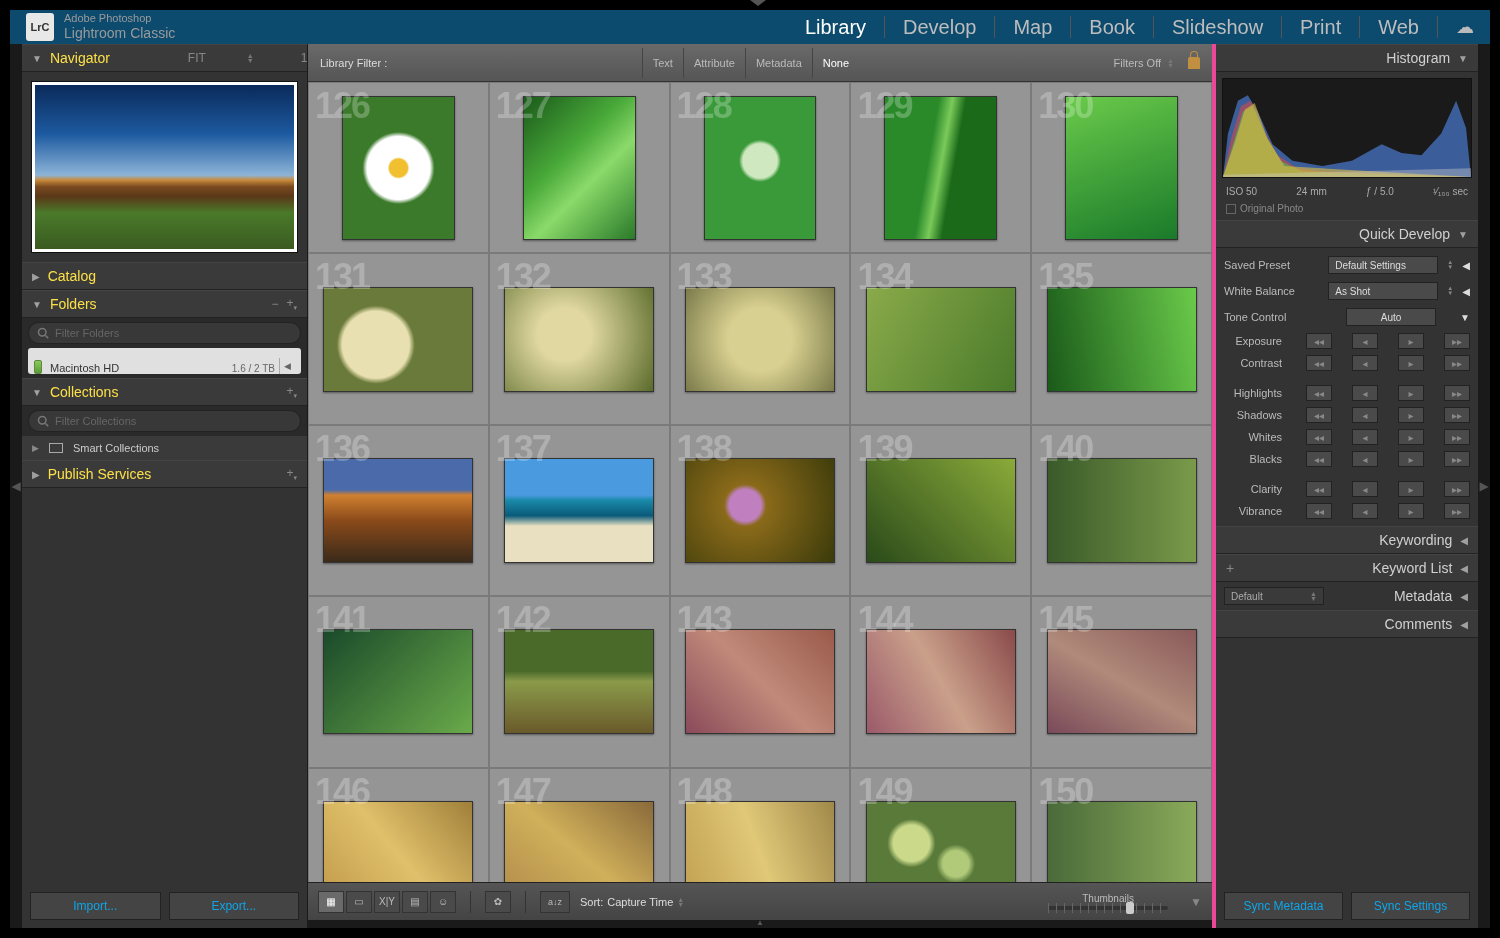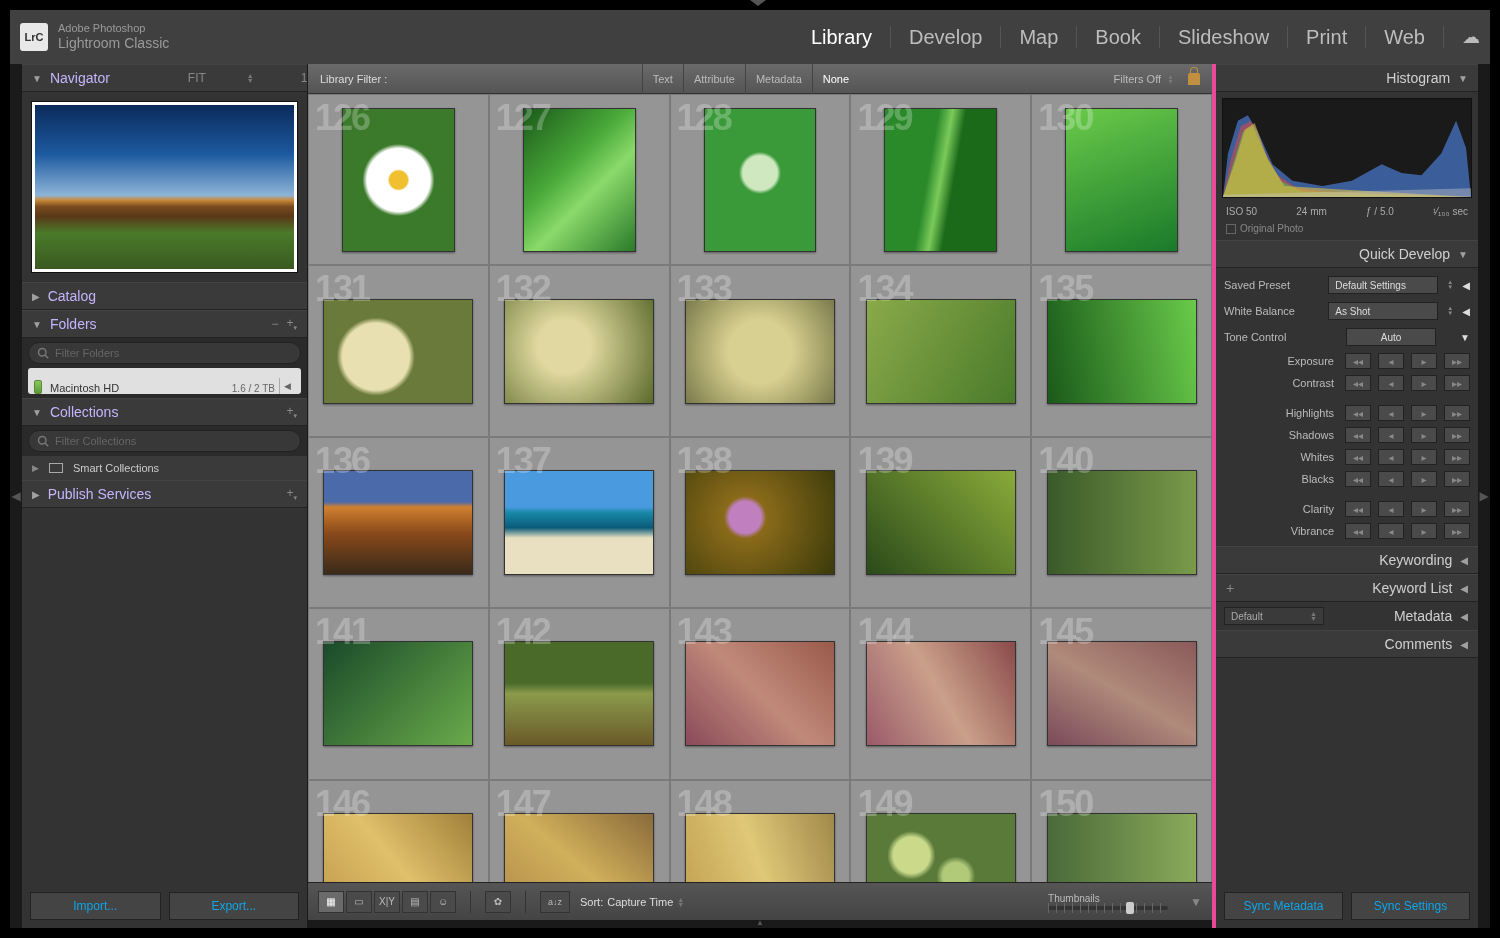--- a/index.html
+++ b/index.html
@@ -1,39 +1,39 @@
 <!DOCTYPE html>
 <html><head>
 <meta charset="utf-8">
 <style>
 * { margin:0; padding:0; box-sizing:border-box; font-family:"Segoe UI","Helvetica Neue",Arial,sans-serif; }
 body { background:#000; overflow:hidden; width:1500px; height:938px; color:#ccc; font-size:12px; }
 .app { display:flex; flex-direction:column; height:100%; background:#1a1a1a; border:10px solid #000; }
 
 
-.topbar { display:flex; align-items:center; height:54px; padding:0 10px; background:#404040; }
+.topbar { display:flex; align-items:center; height:34px; padding:0 16px; background:#0c4a6e; }
 .logo-box { width:28px; height:28px; background:#e8e8e8; border-radius:3px; display:flex; align-items:center; justify-content:center; font-size:11px; font-weight:700; color:#333; margin-right:10px; }
 .product-name { font-size:11px; color:#9a9a9a; line-height:1.2; }
 .product-name .sub { font-size:14px; }
 .modules { margin-left:auto; display:flex; align-items:center; gap:0; }
 .module { padding:0 18px; font-size:20px; color:#bdbdbd; cursor:pointer; line-height:50px; white-space:nowrap; }
 .module.active { color:#fff; font-weight:500; }
 .module-sep { width:1px; height:22px; background:#555; }
 .cloud-icon { margin-left:18px; color:#bbb; font-size:18px; }
 .top-triangle { position:absolute; left:50%; top:0; width:0; height:0; border-left:8px solid transparent; border-right:8px solid transparent; border-top:6px solid #555; }
 
 
 .main { flex:1; display:flex; min-height:0; position:relative; }
 .side-edge { width:12px; background:#1a1a1a; display:flex; align-items:center; justify-content:center; color:#555; }
 
 
 .left { width:286px; background:#333; display:flex; flex-direction:column; border-right:1px solid #1a1a1a; }
 .panel-header { height:28px; display:flex; align-items:center; padding:0 10px; background:#3a3a3a; border-top:1px solid #444; border-bottom:1px solid #222; }
 .panel-header .tri { margin-right:8px; color:#a0a0a0; font-size:10px; }
-.panel-header .title { color:#c4b5fd; font-size:14px;text-align:center; }
+.panel-header .title { color:#fde047; font-size:14px;text-align:center; }
 .panel-header .ctrls { margin-left:auto; display:flex; gap:8px; color:#888; font-size:12px; align-items:center; }
 .panel-header .ctrls span { cursor:pointer; }
 .nav-zoom { font-size:10px; color:#999; display:flex; gap:8px; align-items:center; }
 .nav-zoom span { display:flex; align-items:center; gap:2px;margin-left:39px; }
 .updn { display:inline-block; font-size:7px; color:#777; line-height:5px; }
 .nav-preview { padding:10px; background:#333; }
 .nav-img { width:100%; height:170px; background:linear-gradient(to bottom,#0a2a5a 0%,#1d5aa0 30%,#8db4d8 55%,#c98a3a 58%,#7a4a20 62%,#5a3818 68%,#4a7a2a 78%,#3a5a20 100%); border:3px solid #fff; box-shadow:0 0 0 1px #111; }
 .panel-body { background:#2a2a2a; padding:4px 6px; }
 .filter-input { display:flex; align-items:center; height:22px; background:#383838; border:1px solid #222; border-radius:11px; padding:0 8px; color:#666; font-size:11px; gap:6px; }
 .filter-input svg { width:12px; height:12px; stroke:#777; fill:none; stroke-width:2; }
@@ -42,21 +42,21 @@
 .volume-row .cap { margin-left:auto; color:#666; font-size:10px; margin-right:4px; }
 .volume-row .chev { width:16px; height:16px; border-left:1px solid #aaa; display:flex; align-items:center; justify-content:center; color:#666; font-size:9px; }
 .smart-row { display:flex; align-items:center; height:24px; background:#3a3a3a; padding:0 10px; color:#ccc; font-size:11px; gap:10px; }
 .smart-row .tri { color:#888; font-size:9px; }
 .smart-row .box-icon { width:14px; height:10px; border:1px solid #aaa; }
 .left-footer { margin-top:auto; padding:8px; display:flex; gap:8px; background:#333; }
 .lbtn { flex:1; height:28px; background:#444; border:1px solid #222; color:#0ea5e9; font-size:12px; display:flex; align-items:center; justify-content:center; cursor:pointer; }
 
 
 .center { flex:1; display:flex; flex-direction:column; background:#1a1a1a; min-width:0; }
-.filter-bar { height:30px; background:linear-gradient(#6a6a6a,#555); display:flex; align-items:center; padding:10px 12px; font-size:11px; color:#ddd; border-bottom:1px solid #333; }
+.filter-bar { height:38px; background:linear-gradient(#6a6a6a,#555); display:flex; align-items:center; padding:10px 12px; font-size:11px; color:#ddd; border-bottom:1px solid #333; }
 .filter-bar .filter-tabs { margin-left:auto; display:flex; align-items:center; gap:0; }
 .filter-tab { padding:0 10px; color:#bbb; height:30px; display:flex; align-items:center; border-left:1px solid #444; cursor:pointer; }
 .filter-tab.active { color:#fff; }
 .filters-off { margin-left:auto; color:#bbb; display:flex; align-items:center; gap:6px; }
 .lock-icon { width:12px; height:12px; background:#c09040; border-radius:2px 2px 0 0; position:relative; margin-left:8px; }
 .lock-icon::before { content:""; position:absolute; top:-6px; left:2px; width:6px; height:6px; border:1.5px solid #c09040; border-bottom:none; border-radius:4px 4px 0 0; }
 
 .grid-scroll { flex:1; overflow:auto; background:#959595; }
 .grid { display:grid; grid-template-columns:repeat(5,1fr); }
 .cell { position:relative; aspect-ratio:154/146; background:#959595; border:1px solid #7a7a7a; display:flex; align-items:center; justify-content:center; }
@@ -64,21 +64,21 @@
 .thumb { border:1px solid #333; box-shadow:0 1px 2px rgba(0,0,0,0.4); }
 .thumb.portrait { width:63%; height:85%; }
 .thumb.landscape { width:84%; height:62%; }
 
 .toolbar { height:38px; background:linear-gradient(#555,#444); display:flex; align-items:center; padding:0 10px; gap:10px; border-top:1px solid #222; font-size:11px; color:#ccc; }
 .tb-group { display:flex; gap:2px; align-items:center; }
 .tb-btn { width:26px; height:22px; background:#4a4a4a; border:1px solid #333; display:flex; align-items:center; justify-content:center; color:#bbb; cursor:pointer; font-size:10px; }
 .tb-btn.active { background:#6a6a6a; color:#fff; }
 .tb-sep { width:1px; height:22px; background:#333; margin:0 4px; }
 .sort-drop { display:flex; align-items:center; gap:4px; color:#ddd; }
-.thumb-slider { margin-left:auto; display:flex; flex-direction:column; align-items:flex-start; color:#bbb; font-size:10px; }
+.thumb-slider { margin-left:auto; display:flex; flex-direction:column; align-items:center; color:#bbb; font-size:10px; }
 .slider-track { width:120px; height:4px; background:#333; border-radius:2px; position:relative; margin-top:2px; }
 .slider-track::before { content:""; position:absolute; top:-3px; bottom:-3px; left:0; right:0; background:repeating-linear-gradient(90deg,#666 0 1px,transparent 1px 8px); }
 .slider-knob { position:absolute; top:-4px; width:8px; height:12px; background:#ccc; border-radius:2px; left:65%; }
 .tb-chev { color:#888; font-size:12px; margin-left:12px; }
 .bottom-tri { text-align:center; background:#1a1a1a; height:8px; color:#555; font-size:8px; line-height:6px; }
 
 
 .right { width:266px; background:#333; display:flex; flex-direction:column; border-left:4px solid #ec4899; }
 .rheader { height:28px; display:flex; align-items:center; justify-content:flex-end; padding:0 10px; background:#3a3a3a; border-top:1px solid #444; border-bottom:1px solid #222; color:#d0d0d0; font-size:14px; gap:8px; }
 .rheader .tri { color:#a0a0a0; font-size:10px; }
@@ -89,21 +89,21 @@
 .orig-photo { padding:0 10px 6px; font-size:10px; color:#888; display:flex; align-items:center; gap:4px; }
 .orig-photo .chk { width:10px; height:10px; border:1px solid #666; }
 
 .qd-body { background:#333; padding:4px 8px; font-size:11px; color:#bbb; }
 .qd-row { display:flex; align-items:center; height:26px; gap:6px; }
 .qd-row .label { flex:1; color:#bbb; }
 .qd-drop { width:110px; height:18px; background:#4a4a4a; border:1px solid #222; display:flex; align-items:center; padding:0 6px; color:#ddd; font-size:10px; }
 .qd-updn { width:12px; display:flex; flex-direction:column; font-size:6px; color:#888; line-height:5px; text-align:center; }
 .qd-arrow { color:#ddd; font-size:10px; }
 .qd-btn { width:90px; height:18px; background:#4a4a4a; border:1px solid #222; color:#ddd; font-size:10px; display:flex; align-items:center; justify-content:center; cursor:pointer; }
-.stepper-row { display:flex; align-items:center; justify-content:flex-end; height:22px; gap:7px; }
+.stepper-row { display:flex; align-items:center; justify-content:flex-end; height:22px; gap:20px; }
 .stepper-row .slabel { color:#bbb; font-size:11px; margin-right:4px; }
 .step { width:26px; height:16px; background:#4a4a4a; border:1px solid #222; color:#888; font-size:10px; display:flex; align-items:center; justify-content:center; cursor:pointer; }
 .qd-gap { height:8px; }
 .reset-row { display:flex; justify-content:flex-end; padding:6px 0 4px; }
 
 .meta-drop { width:100px; height:18px; background:#3a3a3a; border:1px solid #222; margin:4px 8px; display:flex; align-items:center; padding:0 6px; color:#aaa; font-size:10px; }
 .right-footer { margin-top:auto; padding:8px; display:flex; gap:8px; background:#333; }
 
 
 .t-daisy{background:radial-gradient(circle at 50% 50%,#f0c030 0 10%,#fff 12% 35%,#3a7a2a 40% 100%);}

